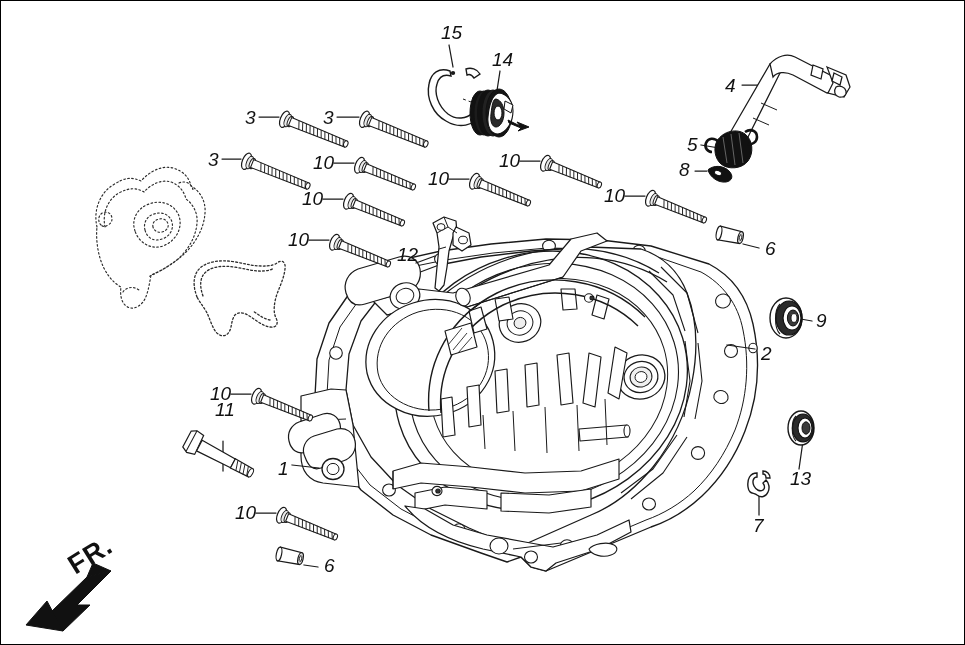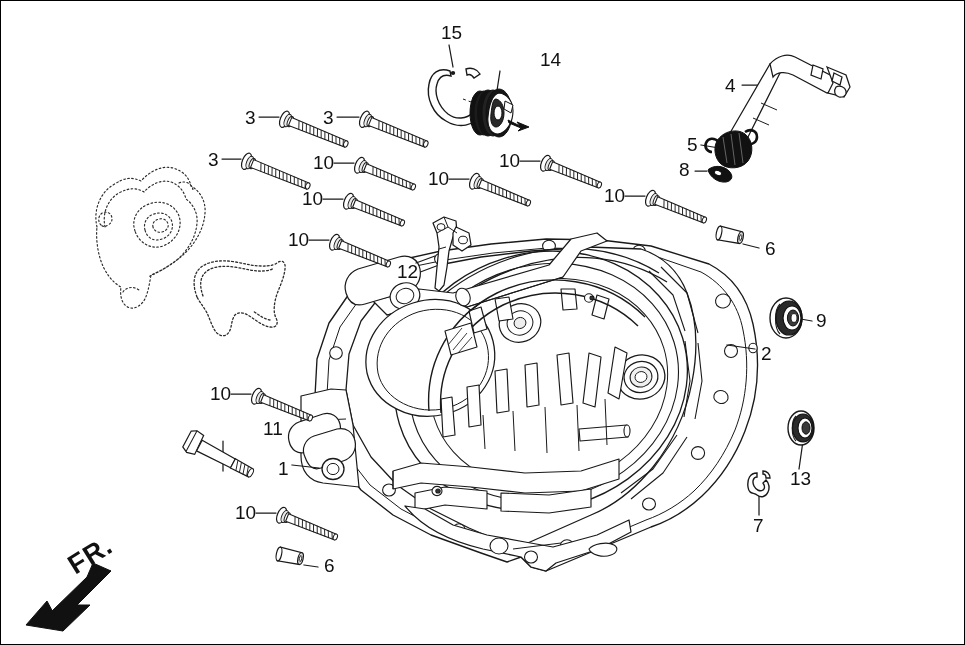--- a/index.html
+++ b/index.html
@@ -15,20 +15,21 @@
   }
   #art{position:absolute;left:0;top:0;width:965px;height:645px;}
   .lbl{
     position:absolute;
     font-family:"Liberation Sans", sans-serif;
     font-size:19px;
     color:#111;
     line-height:1;
     white-space:nowrap;
     user-select:none;
+    font-style:italic;
   }
   .fr-text{
     position:absolute;
     font-family:"Liberation Sans", sans-serif;
     font-size:27px;
     font-weight:700;
     letter-spacing:1px;
     color:#111;
     transform:rotate(-32deg);
     transform-origin:left bottom;
@@ -499,21 +500,21 @@
   <div class="lbl" style="left:678px;top:159px;">8</div>
   <div class="lbl" style="left:815px;top:310px;">9</div>
   <div class="lbl" style="left:312px;top:152px;">10</div>
   <div class="lbl" style="left:301px;top:188px;">10</div>
   <div class="lbl" style="left:287px;top:229px;">10</div>
   <div class="lbl" style="left:427px;top:168px;">10</div>
   <div class="lbl" style="left:498px;top:150px;">10</div>
   <div class="lbl" style="left:603px;top:185px;">10</div>
   <div class="lbl" style="left:209px;top:383px;">10</div>
   <div class="lbl" style="left:234px;top:502px;">10</div>
-  <div class="lbl" style="left:214px;top:418px;margin-left:48px;">11</div>
-  <div class="lbl" style="left:396px;top:261px;">12</div>
+  <div class="lbl" style="left:214px;top:399px;">11</div>
+  <div class="lbl" style="left:396px;top:244px;">12</div>
   <div class="lbl" style="left:789px;top:468px;text-align:right;">13</div>
-  <div class="lbl" style="left:491px;top:49px;margin-left:48px;">14</div>
+  <div class="lbl" style="left:491px;top:49px;">14</div>
   <div class="lbl" style="left:440px;top:22px;">15</div>
 
   <div class="fr-text" style="left:78px;top:549px;">FR.</div>
 
 </div>
 
 </body></html>

